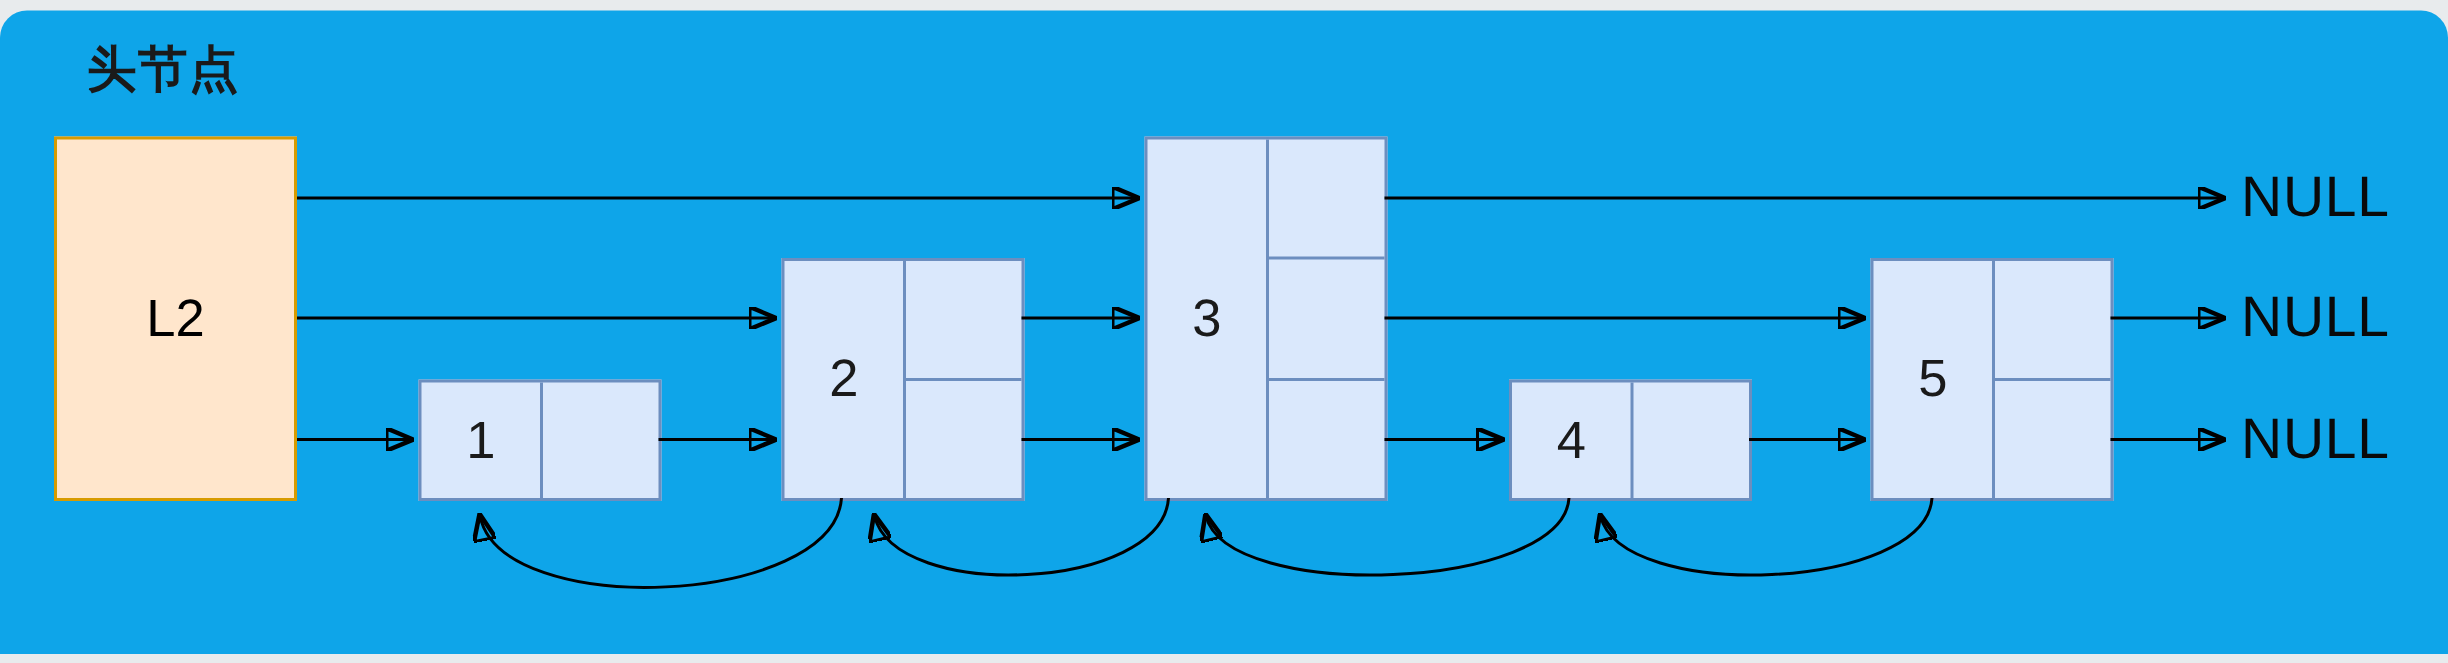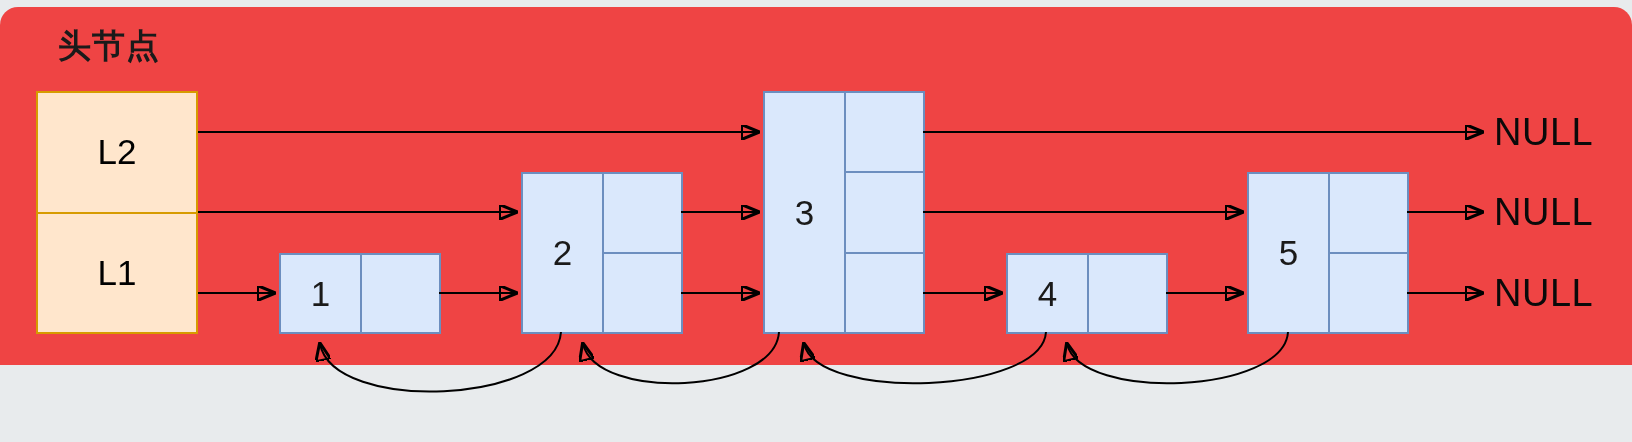--- a/index.html
+++ b/index.html
@@ -3,37 +3,37 @@
 <meta charset="utf-8">
 <style>
   html,body{margin:0;padding:0;}
   body{
     width:1632px;height:442px;
     background:#e8ebed;
     font-family:"Liberation Sans","DejaVu Sans",sans-serif;
     overflow:hidden;
   }
   .card{
-    position:absolute;left:0;top:7px;width:1632px;height:358px;
-    background:#ef4444;
+    position:absolute;left:0;top:7px;width:1632px;height:429px;
+    background:#0ea5e9;
     border-radius:18px 18px 0 0;
   }
   .diagram{position:absolute;left:0;top:-7px;width:1632px;height:442px;}
 
   .title{
     position:absolute;left:58px;top:24px;
     font-size:33px;font-weight:600;color:#1a1a1a;letter-spacing:1px;
   }
 
   
   .head{
     position:absolute;left:36px;top:91px;width:158px;height:239px;
     border:2px solid var(--head-stroke);
     background:var(--head-fill);
-    display:flex;flex-direction:column;
+    display:flex;flex-direction:row;
   }
   .hrow{
     flex:1;display:flex;align-items:center;justify-content:center;
     font-size:35px;color:#000;
   }
   .hrow + .hrow{border-top:2px solid var(--head-stroke);}
 
   
   .node{
     position:absolute;
@@ -72,21 +72,20 @@
 </head>
 <body>
 
 <div class="card">
   <div class="diagram">
 
     <div class="title">头节点</div>
 
     <div class="head">
       <div class="hrow">L2</div>
-      <div class="hrow">L1</div>
     </div>
 
     <div class="node n1">
       <div class="vcell">1</div>
       <div class="pcol">
           <div class="pcell"></div>
         </div>
     </div>
 
     <div class="node n2">

